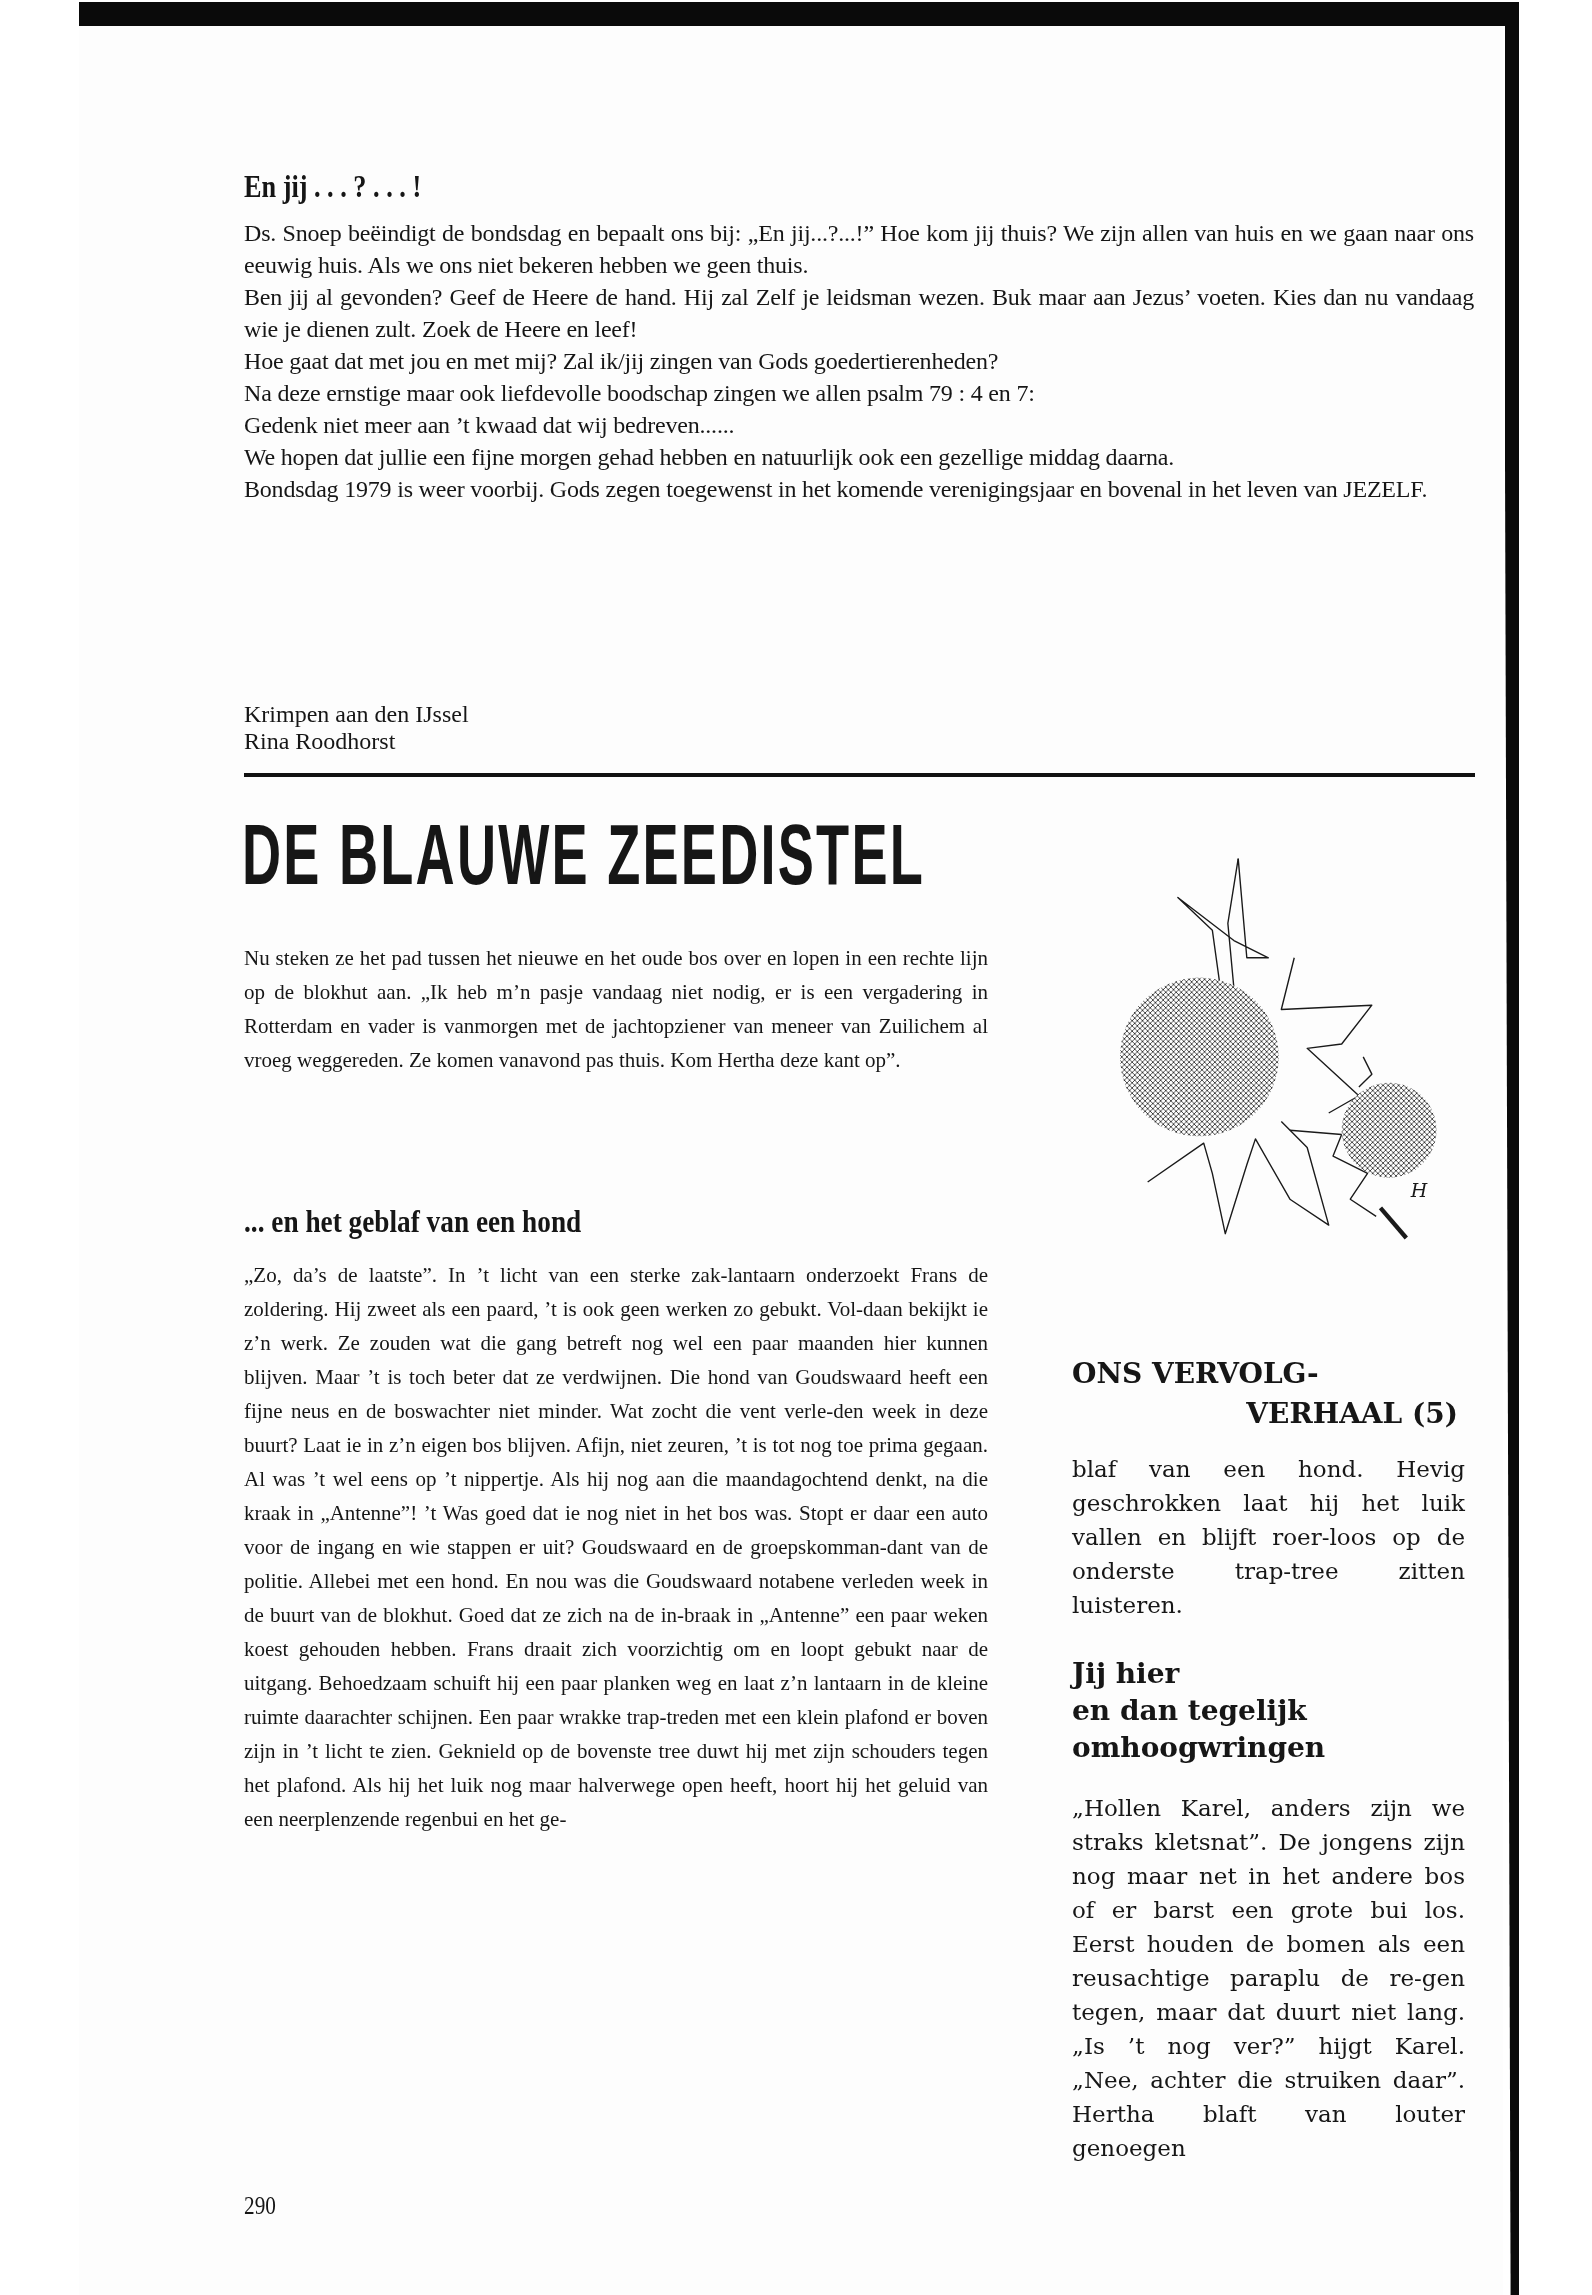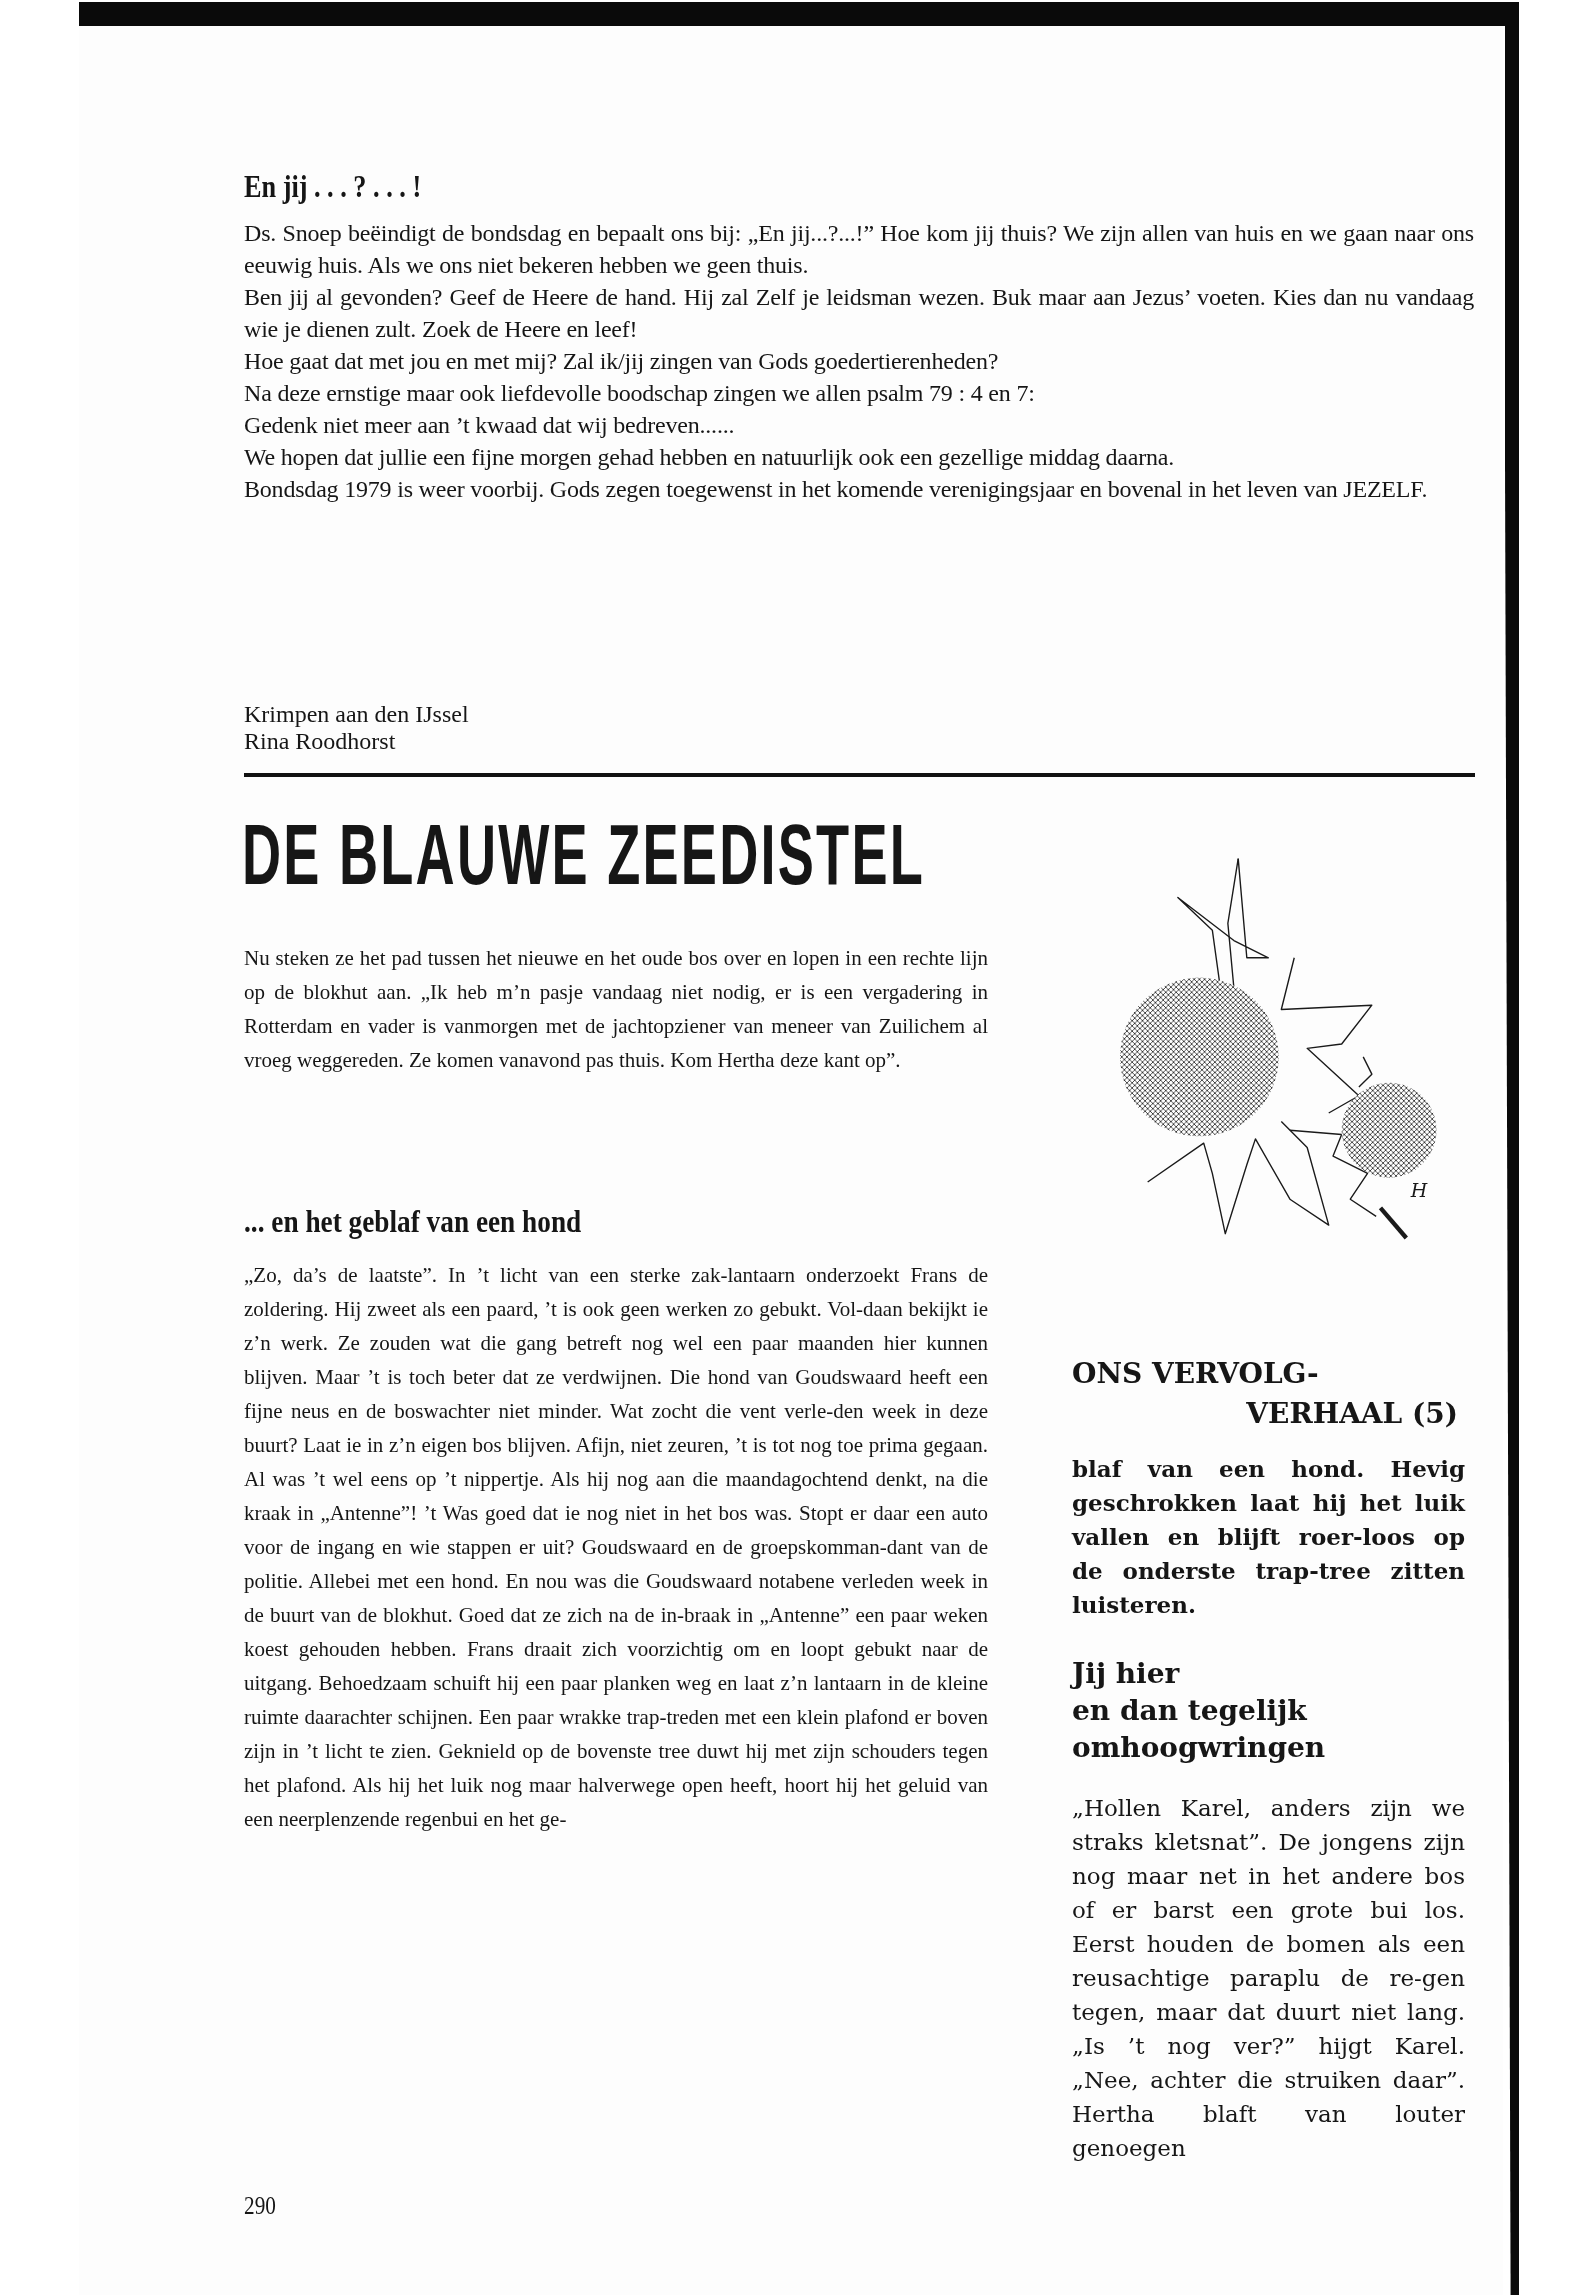--- a/index.html
+++ b/index.html
@@ -106,21 +106,21 @@
     </defs>
     <text x="380" y="418" font-family="DejaVu Serif, serif" font-style="italic" font-size="22" fill="#1a1a1a">H</text>
   </svg>
 </div>
 
 <div class="serial-head">
   <span class="l1">ONS VERVOLG-</span>
   <span class="l2">VERHAAL (5)</span>
 </div>
 
-<div class="col-right" style="top:1452px;font-weight:bold;">
+<div class="col-right" style="top:1452px;">
   <p>blaf van een hond. Hevig geschrokken laat hij het luik vallen en blijft roer-loos op de onderste trap-tree zitten luisteren.</p>
 </div>
 
 <div class="jij-head">
   <span>Jij hier</span>
   <span>en dan tegelijk</span>
   <span>omhoogwringen</span>
 </div>
 
 <div class="col-right" style="top:1791px;">

